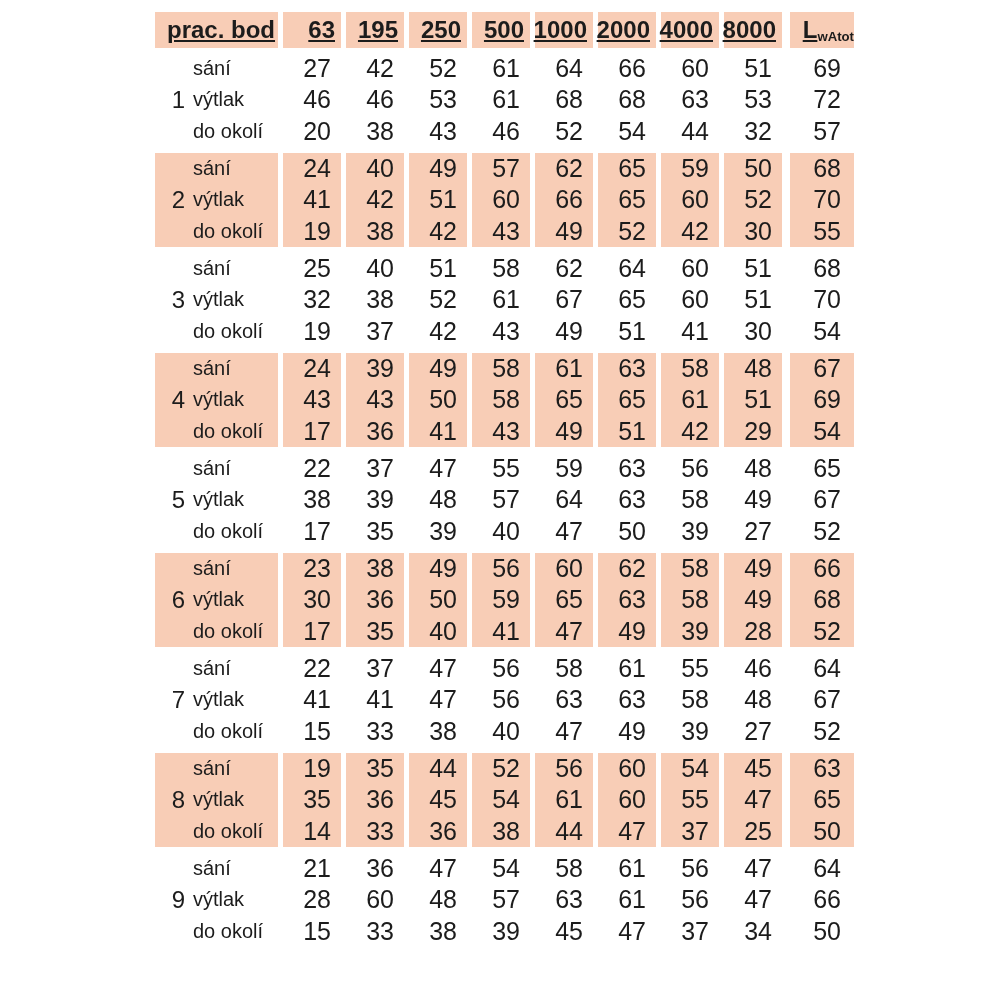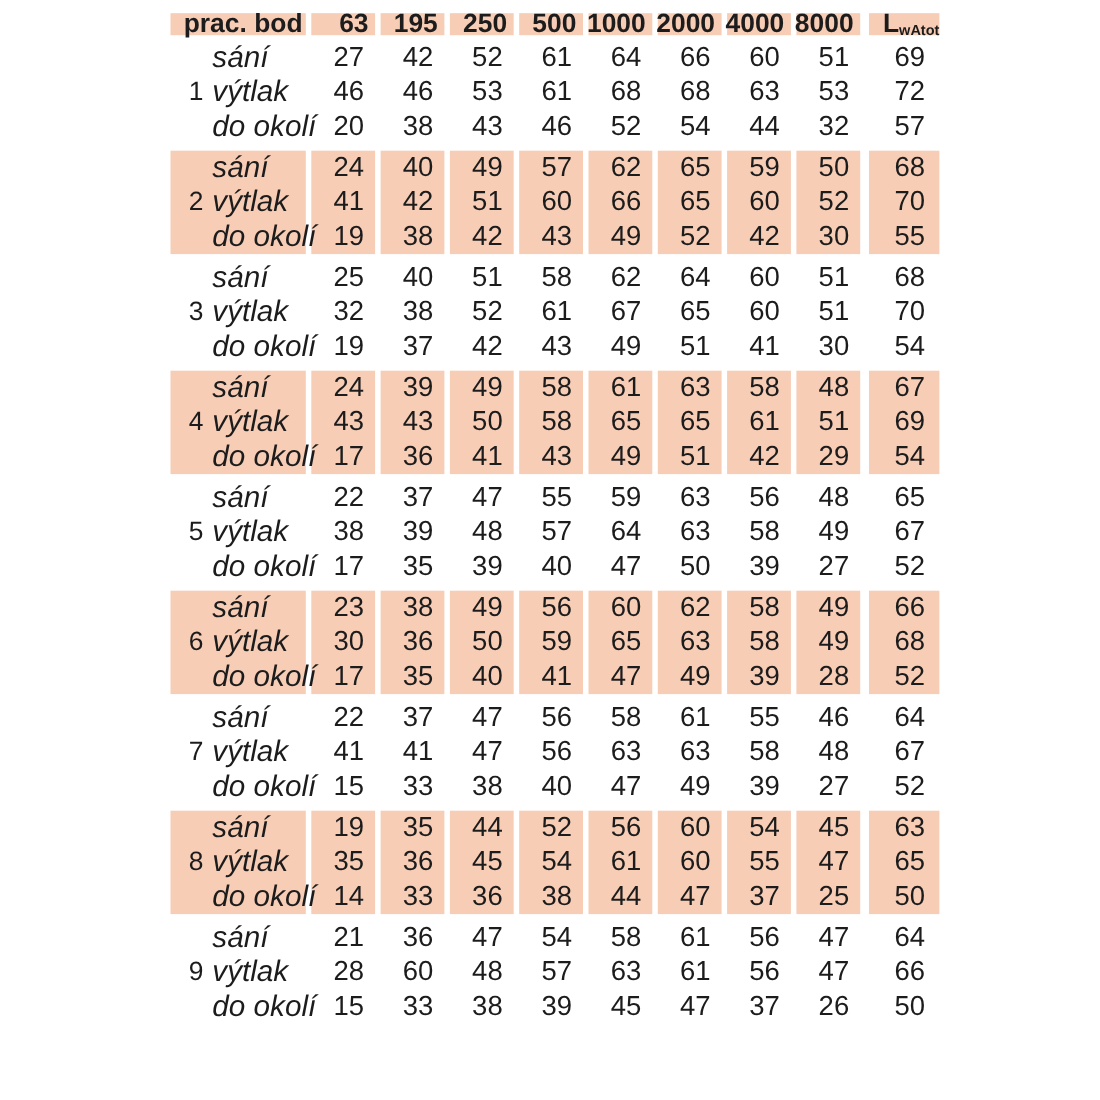--- a/index.html
+++ b/index.html
@@ -14,37 +14,37 @@
   .title{
     font-size:26px;font-weight:bold;margin:0;line-height:36px;
     letter-spacing:-0.6px;white-space:nowrap;
   }
   .sub{font-size:0.55em;position:relative;top:0.25em;font-weight:bold;letter-spacing:0;}
   
   .cell.label{width:123px;}
   .cell.num{width:58px;margin-left:5px;}
   .cell.total{width:64px;margin-left:8px;}
   
-  .header-row{display:flex;height:20px;margin-top:4px;}
+  .header-row{display:flex;height:36px;margin-top:4px;text-decoration:underline;}
   .header-row .cell{
     background:var(--hl);
     display:flex;align-items:center;
     font-weight:bold;font-size:24px;
     box-sizing:border-box;
   }
   .header-row .cell.label{padding-left:12px;}
   .header-row .cell.num{justify-content:flex-end;padding-right:6px;}
   .header-row .cell.total{padding-right:0;}
   
   .table-body{margin-top:2px;}
   .group{display:flex;height:100px;box-sizing:border-box;padding:3px 0;}
   .group .cell{display:flex;flex-direction:column;box-sizing:border-box;}
   .group.hl .cell{background:var(--hl);}
   .rowline{flex:1;display:flex;align-items:center;white-space:nowrap;}
-  .sublabel{padding-left:38px;font-size:27px;font-style:italic;}
+  .sublabel{padding-left:38px;font-size:20px;}
   .val{justify-content:flex-end;padding-right:10px;font-size:25px;}
   .total .val{padding-right:13px;}
   .cell.label{position:relative;}
   .gnum{
     position:absolute;left:0;top:50%;transform:translateY(-50%);
     width:30px;text-align:right;font-size:24px;
   }
 </style>
 </head>
 <body style="--hl: #f8cdb6; color: rgb(28, 28, 28);">
@@ -532,21 +532,21 @@
           <div class="rowline val">47</div>
         </div>
         <div class="cell num">
           <div class="rowline val">56</div>
           <div class="rowline val">56</div>
           <div class="rowline val">37</div>
         </div>
         <div class="cell num">
           <div class="rowline val">47</div>
           <div class="rowline val">47</div>
-          <div class="rowline val">26</div>
+          <div class="rowline val">34</div>
         </div>
         <div class="cell num total">
           <div class="rowline val">64</div>
           <div class="rowline val">66</div>
           <div class="rowline val">50</div>
         </div>
       </div>
     </div>
 
 </div>

